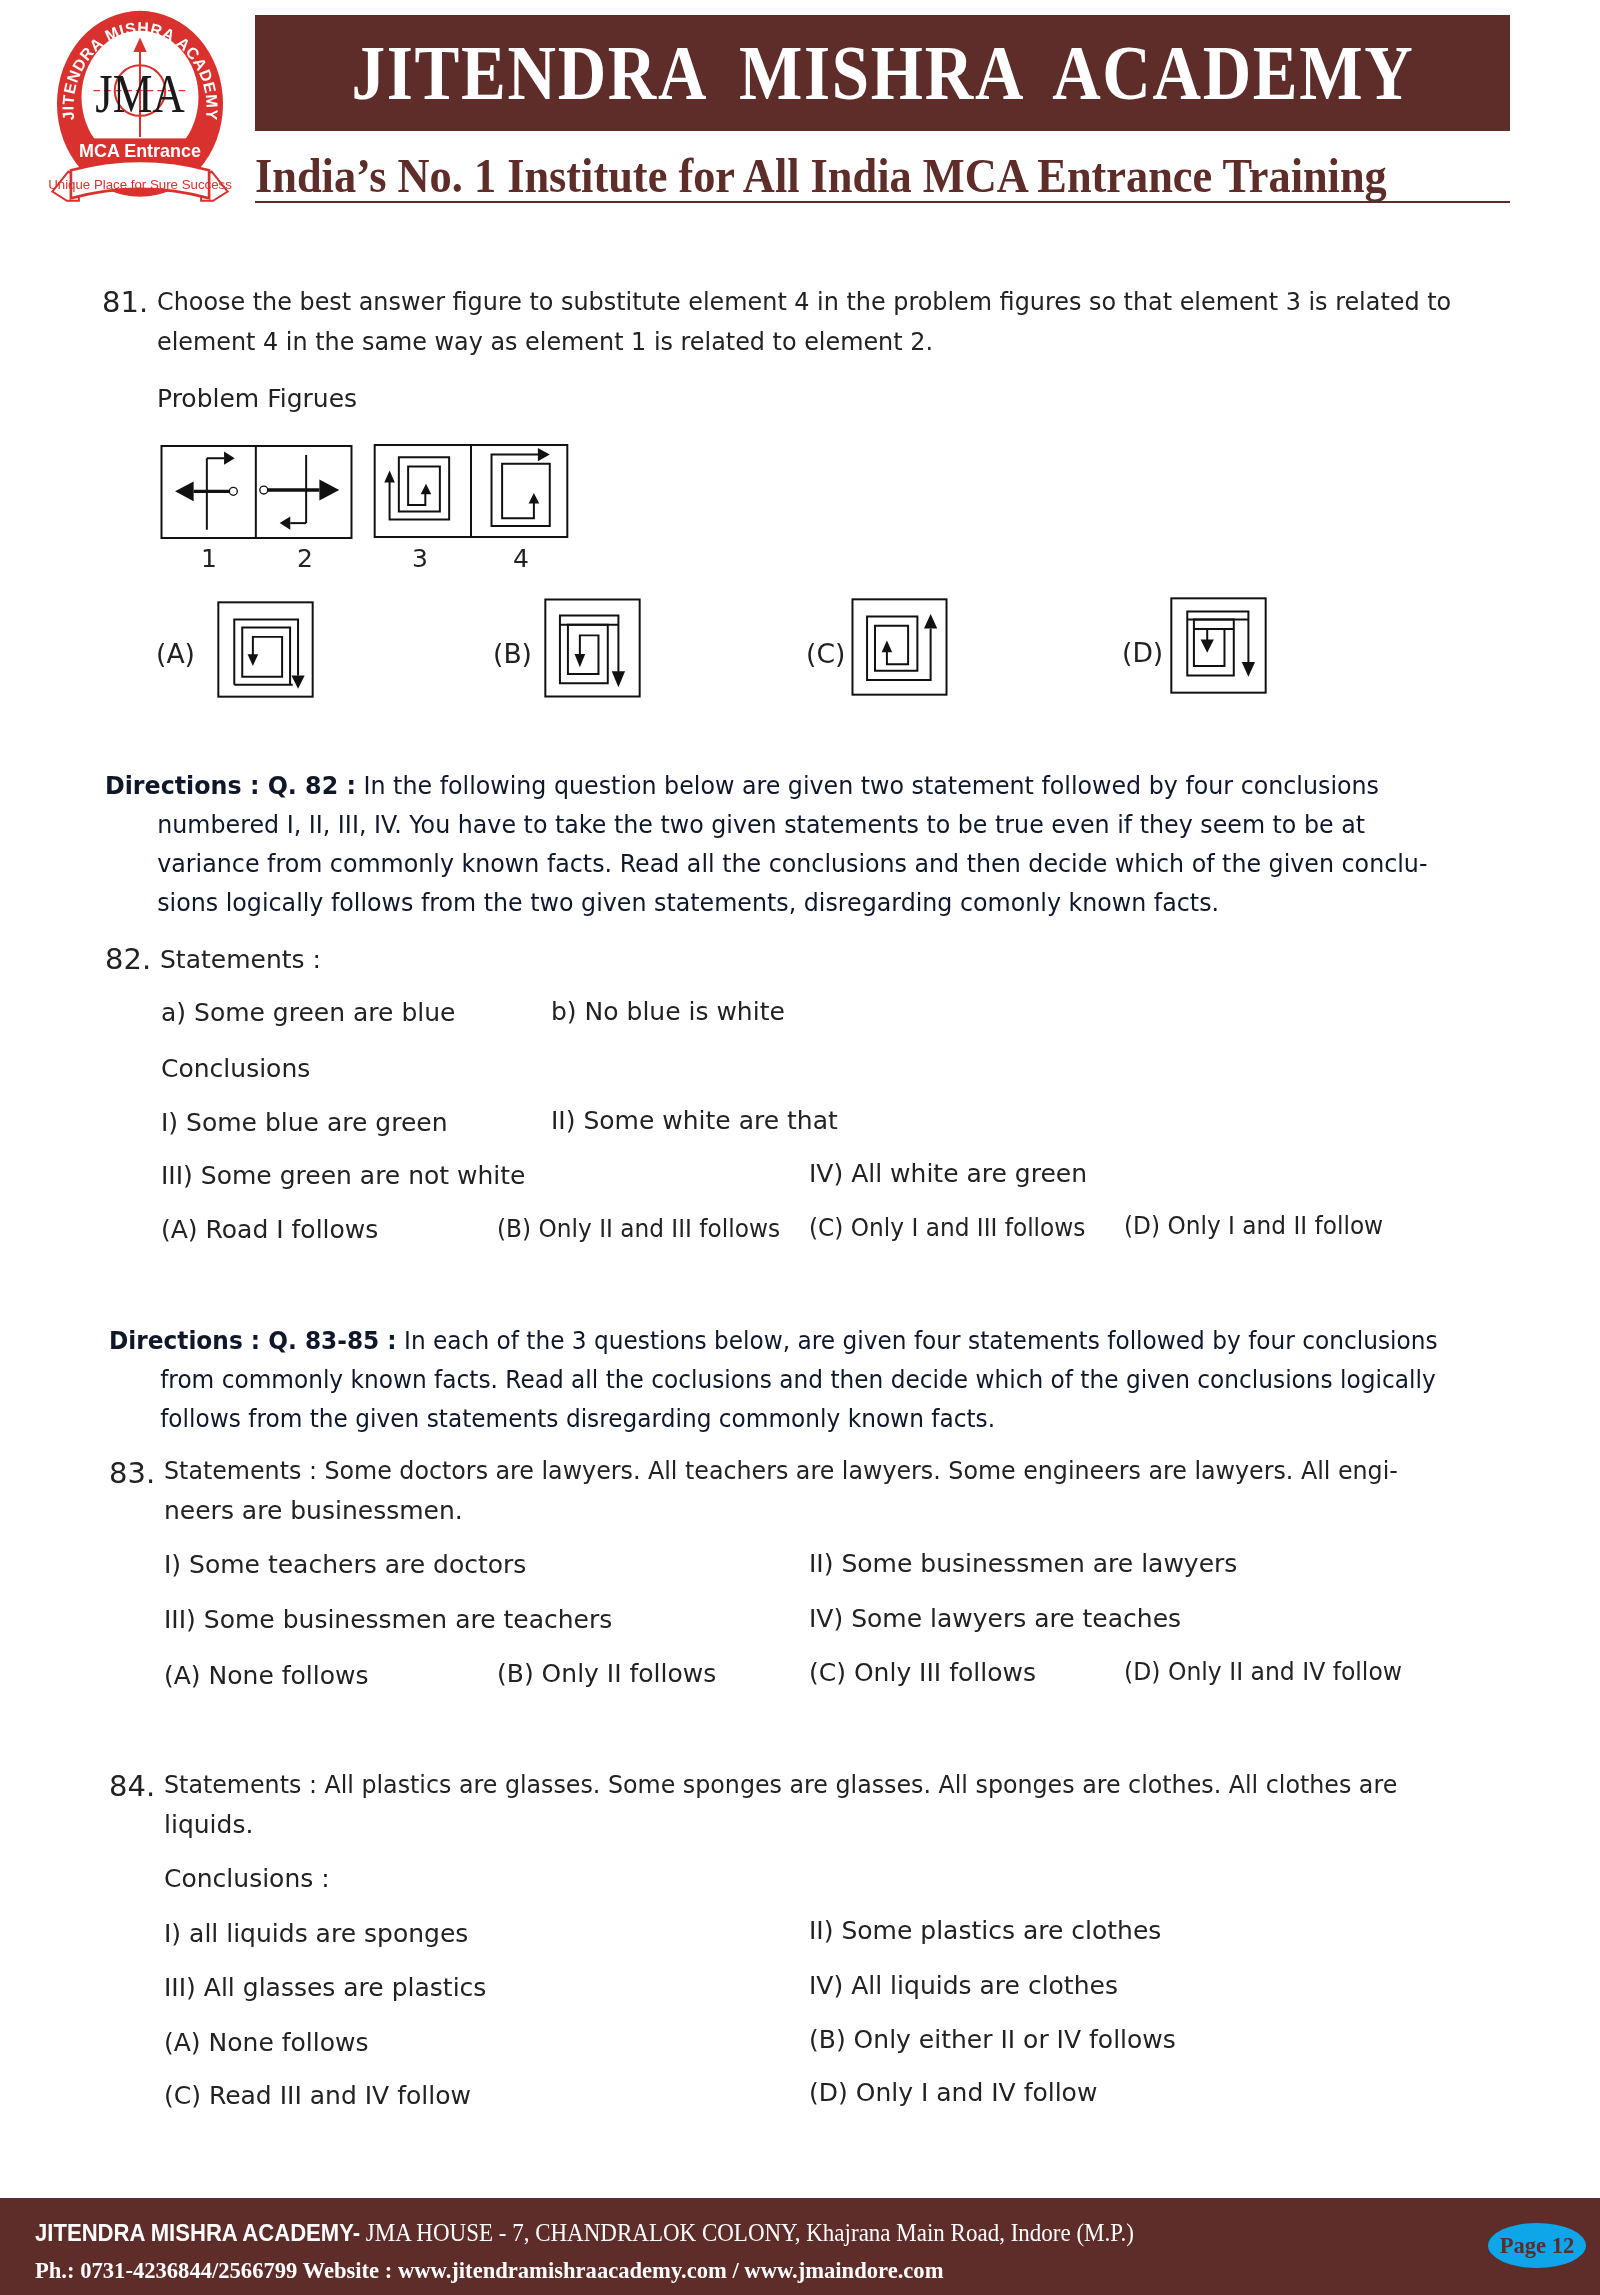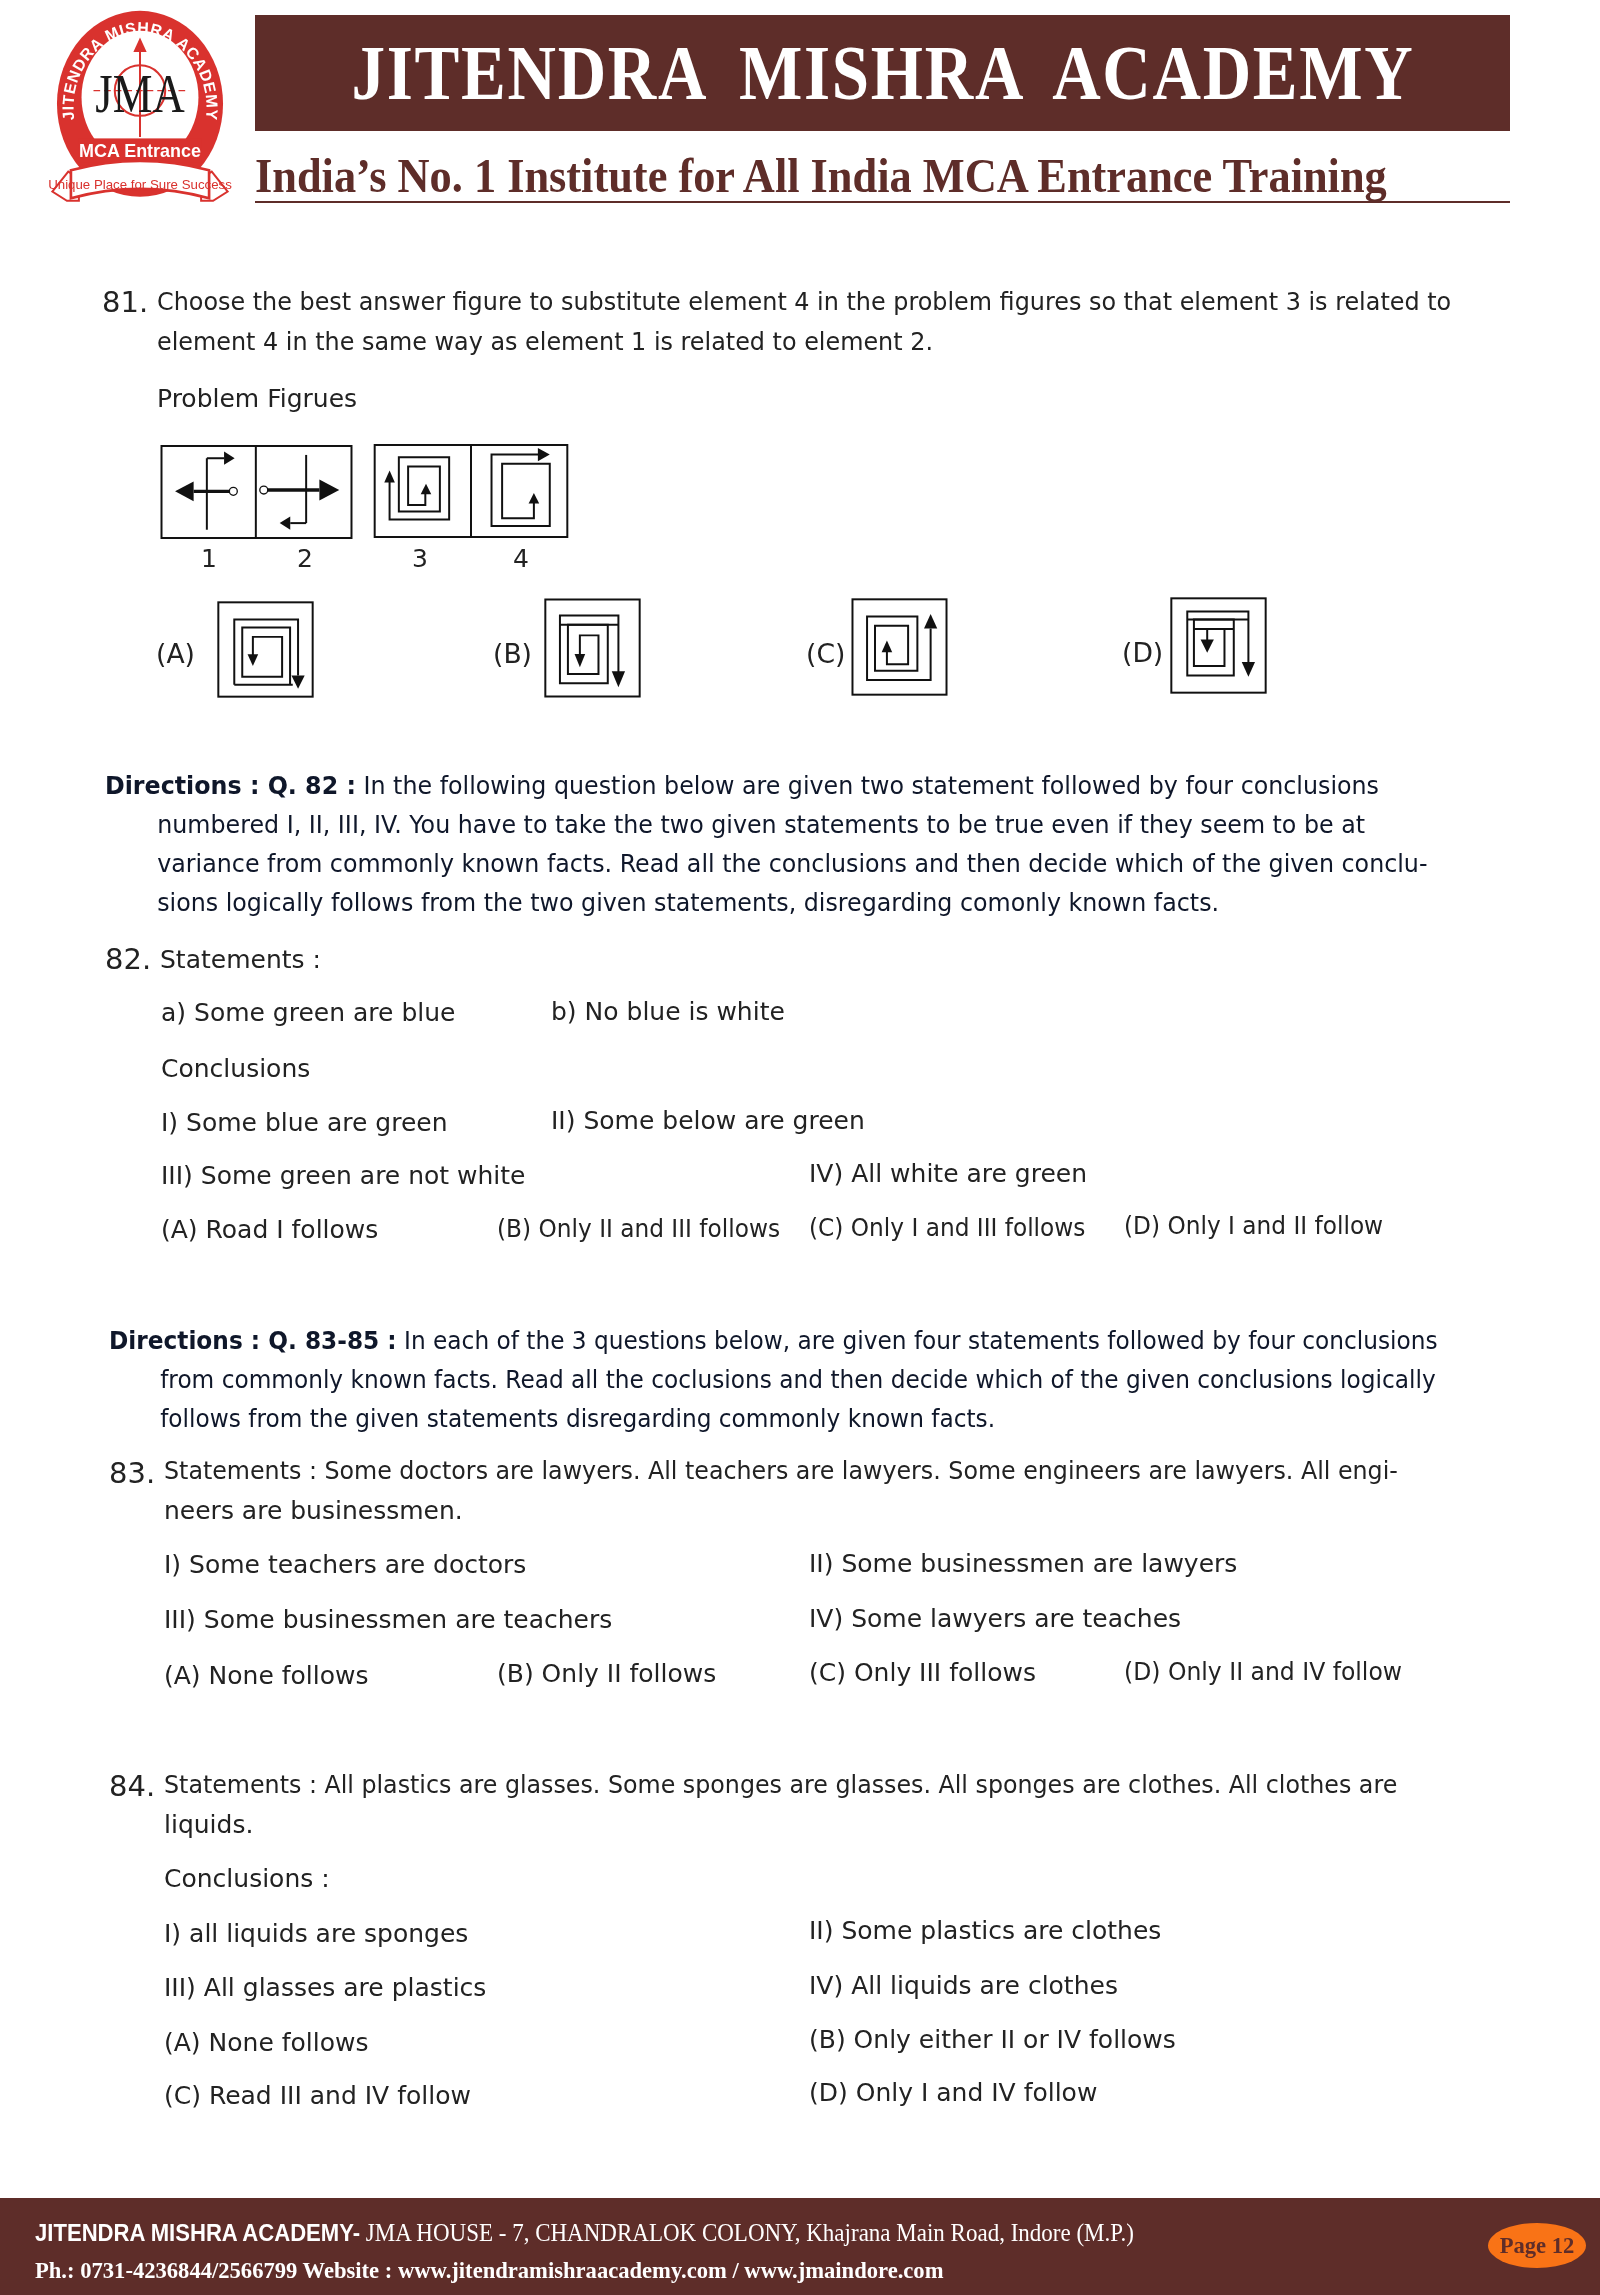--- a/index.html
+++ b/index.html
@@ -23,21 +23,21 @@
   
   .fig { position: absolute; }
   .fig svg { display: block; }
   .fig-label { position: absolute; font-size: 26.6px; color: #222; }
 
   
   .footer { position: absolute; left: 0; top: 2198px; width: 1601px; height: 97px; background: #5e2d29; }
   .footer .l1 { position: absolute; left: 35px; top: 21px; color: #fff; font-family: "Liberation Serif", serif; font-size: 25px; white-space: nowrap; transform: scaleX(0.92); transform-origin: left top; }
   .footer .l1 b { font-family: "Liberation Sans", sans-serif; font-weight: bold; font-size: 24px; }
   .footer .l2 { position: absolute; left: 35px; top: 60px; color: #fff; font-family: "Liberation Serif", serif; font-weight: bold; font-size: 22.6px; white-space: nowrap; }
-  .page-badge { position: absolute; left: 1488px; top: 25px; width: 98px; height: 45px; border-radius: 50%; background: #f97316; display: flex; align-items: center; justify-content: center; text-align: center; }
+  .page-badge { position: absolute; left: 1488px; top: 25px; width: 98px; height: 45px; border-radius: 50%; background: #0ea5e9; display: flex; align-items: center; justify-content: center; text-align: center; }
   .page-badge span { color: #5e2d29; font-family: "Liberation Serif", serif; font-weight: bold; font-size: 22.6px; }
 </style>
 </head>
 <body>
 
 <div class="logo">
   <svg width="186" height="213" viewBox="0 0 280 320">
     <defs>
       <path id="ringArc" d="M 42 178 A 100 112 0 1 1 238 178"></path>
     </defs>
@@ -194,21 +194,21 @@
   <span class="line indent" style="transform:scaleX(0.95);">sions logically follows from the two given statements, disregarding comonly known facts.</span>
 </section>
 
 <section>
   <span class="num" style="left:105px; top:944px;">82.</span>
   <span class="t" style="left:160px; top:944px;">Statements :</span>
   <span class="t" style="left:161px; top:997px;">a) Some green are blue</span>
   <span class="t" style="left:551px; top:996px;">b) No blue is white</span>
   <span class="t" style="left:161px; top:1053px;">Conclusions</span>
   <span class="t" style="left:161px; top:1107px;">I) Some blue are green</span>
-  <span class="t" style="left:551px; top:1105px;">II) Some below are green</span>
+  <span class="t" style="left:551px; top:1105px;">II) Some white are that</span>
   <span class="t" style="left:161px; top:1160px;">III) Some green are not white</span>
   <span class="t" style="left:809px; top:1158px;">IV) All white are green</span>
   <span class="t" style="left:161px; top:1214px;">(A) Road I follows</span>
   <span class="t" style="left:497px; top:1213px; transform:scaleX(0.93);">(B) Only II and III follows</span>
   <span class="t" style="left:809px; top:1212px; transform:scaleX(0.93);">(C) Only I and III follows</span>
   <span class="t" style="left:1124px; top:1210px; transform:scaleX(0.93);">(D) Only I and II follow</span>
 </section>
 
 <section class="para" style="left:109px; top:1321px;">
   <span class="line" style="transform:scaleX(0.93);"><span class="dir-label">Directions : Q. 83-85 :</span> <span>In each of the 3 questions below, are given four statements followed by four conclusions</span></span>

